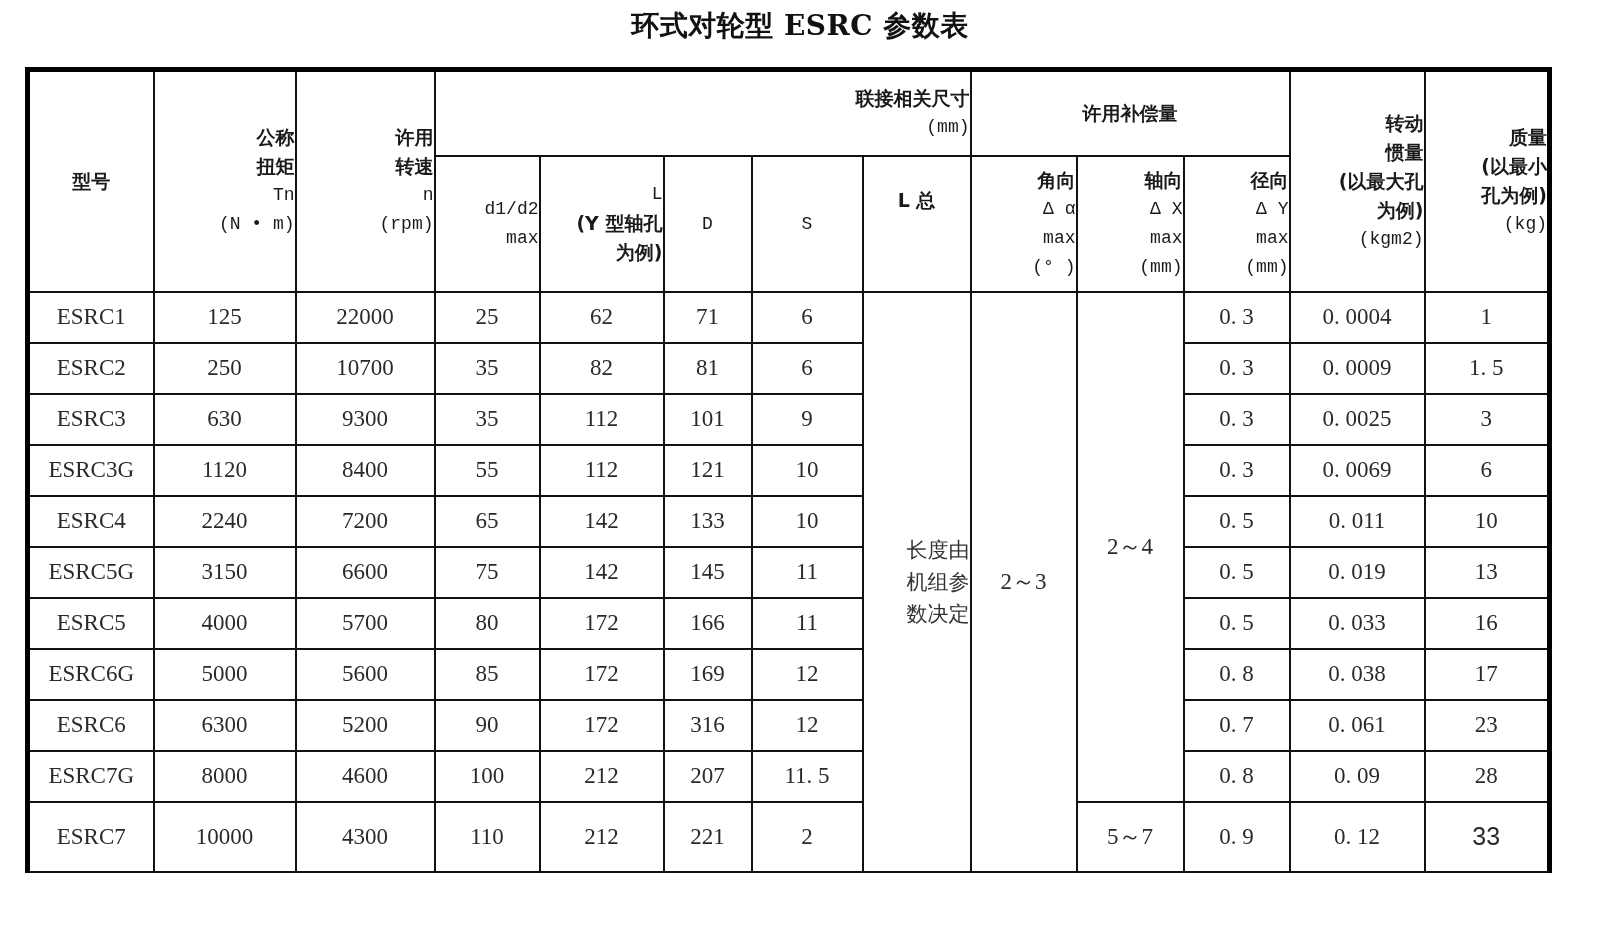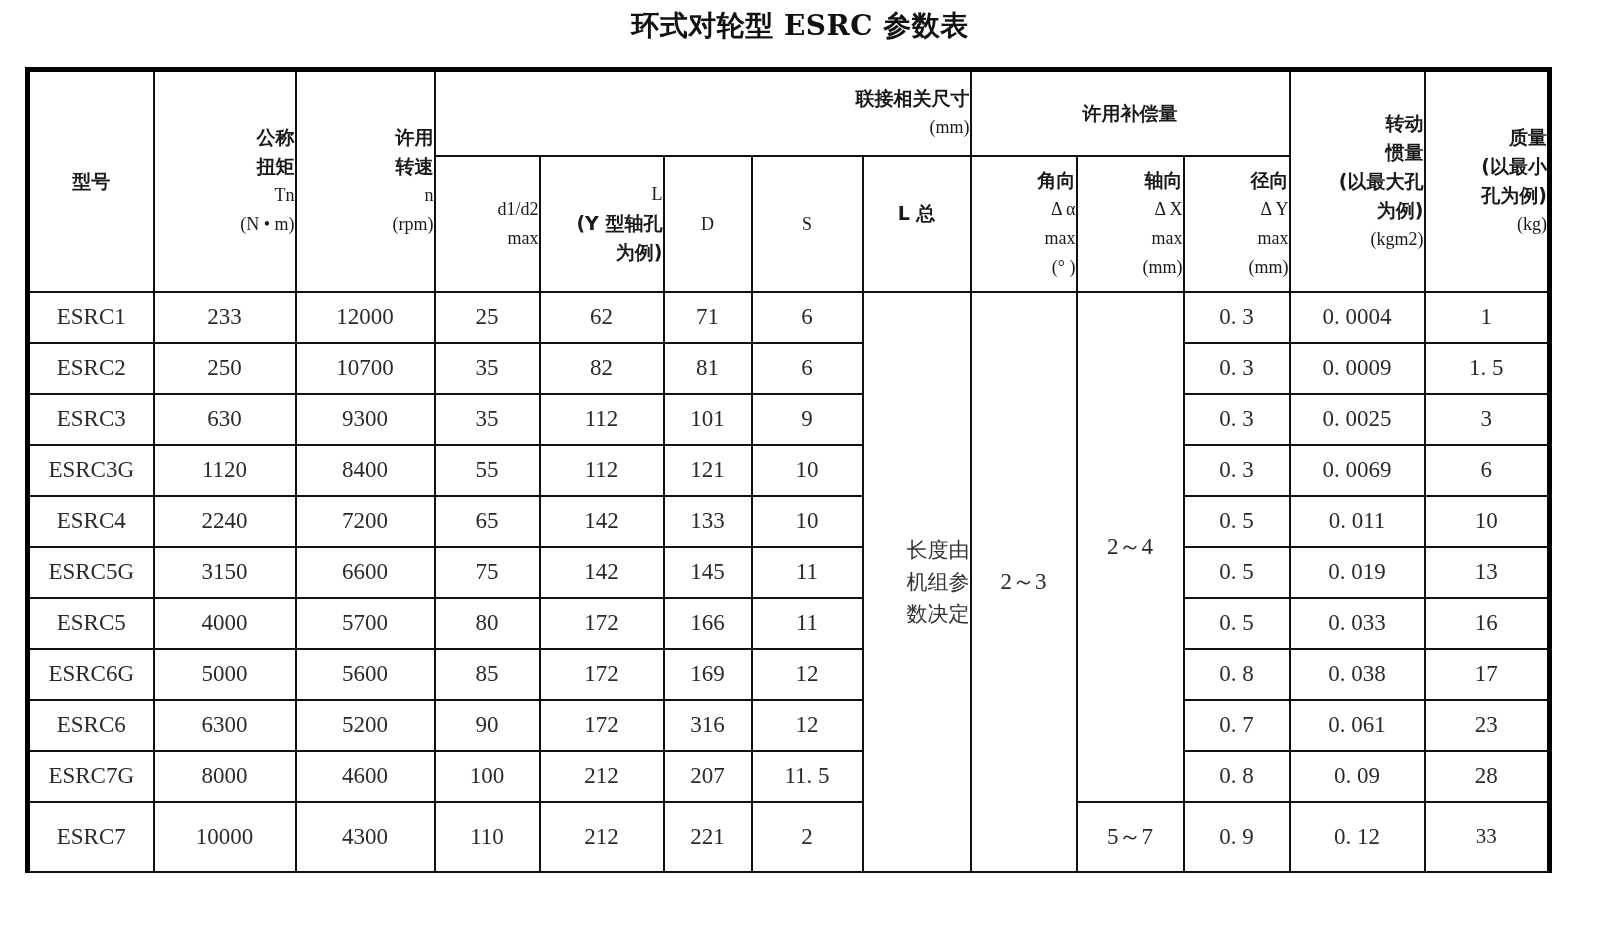--- a/index.html
+++ b/index.html
@@ -47,40 +47,40 @@
     font-weight: normal;
   }
   .tbl th {
     font-size: 19px;
     line-height: 29px;
     font-family: "DejaVu Sans", "Liberation Sans", sans-serif;
     font-weight: bold;
     color: #1a1a1a;
   }
   .tbl th .latin {
-    font-family: Liberation Serif, serif;
+    font-family: Liberation Mono, monospace;
     font-weight: normal;
     font-size: 18px;
   }
   .tbl td {
     font-family: "Liberation Serif", "DejaVu Serif", serif;
     font-size: 23px;
     color: #2a2a2a;
   }
   .tbl td.note {
     font-family: "DejaVu Sans", "Liberation Sans", sans-serif;
     font-size: 21px;
     line-height: 32px;
     text-align: left;
     padding-left: 14px;
     color: #333;
   }
   .tbl td.sans {
-    font-family: Liberation Serif, serif;
-    font-size: 21px;
+    font-family: Liberation Sans, sans-serif;
+    font-size: 25px;
   }
   .h1 { height: 86px; }
   .h2 { height: 136px; }
   .r  { height: 51px; }
   .rlast { height: 70px; }
   .line { display: block; text-align: right; }
 </style>
 </head>
 <body>
 
@@ -141,21 +141,21 @@
         <span class="line latin">d1/d2</span>
         <span class="line latin">max</span>
       </th>
       <th>
         <span class="line latin">L</span>
         <span class="line">(Y 型轴孔</span>
         <span class="line">为例)</span>
       </th>
       <th><span class="latin">D</span></th>
       <th><span class="latin">S</span></th>
-      <th style="vertical-align:top;padding-top:42px;"><span>L 总</span></th>
+      <th style="vertical-align:top;padding-top:29px;"><span>L 总</span></th>
       <th>
         <span class="line">角向</span>
         <span class="line latin">Δ α</span>
         <span class="line latin">max</span>
         <span class="line latin">(° )</span>
       </th>
       <th>
         <span class="line">轴向</span>
         <span class="line latin">Δ X</span>
         <span class="line latin">max</span>
@@ -165,22 +165,22 @@
         <span class="line">径向</span>
         <span class="line latin">Δ Y</span>
         <span class="line latin">max</span>
         <span class="line latin">(mm)</span>
       </th>
     </tr>
   </thead>
   <tbody>
     <tr class="r">
       <td>ESRC1</td>
-      <td>233</td>
-      <td>12000</td>
+      <td>125</td>
+      <td>22000</td>
       <td>25</td>
       <td>62</td>
       <td>71</td>
       <td>6</td>
       <td rowspan="11" class="note">
         <span class="line">长度由</span>
         <span class="line">机组参</span>
         <span class="line">数决定</span>
       </td>
       <td rowspan="11">2～3</td>

